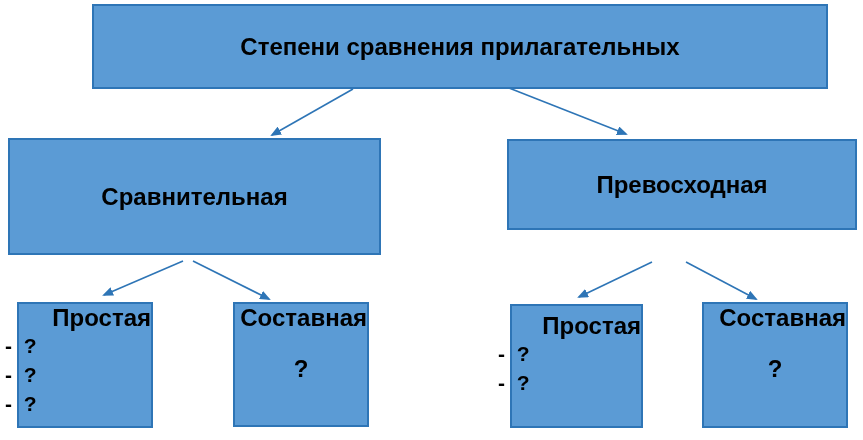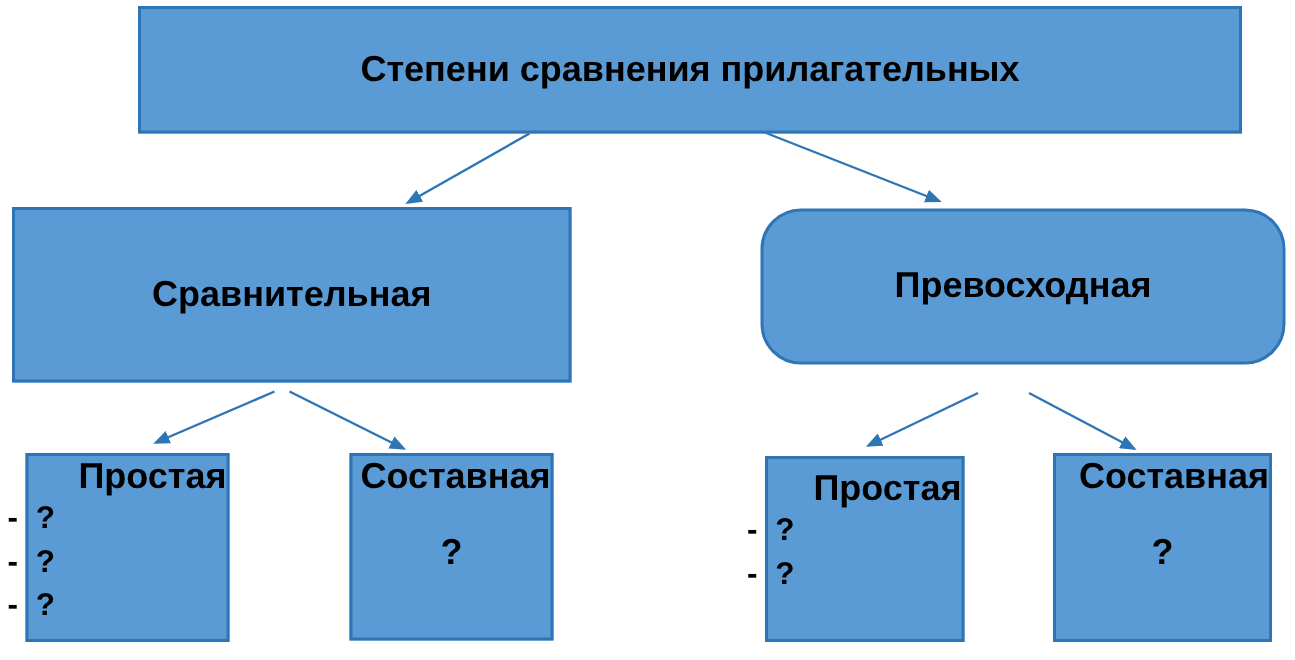--- a/index.html
+++ b/index.html
@@ -13,21 +13,21 @@
   .arrows { position:absolute; left:0; top:0; width:863px; height:440px; }
   .arrows line { stroke:var(--arrow,#2E75B6); stroke-width:1.6; }
   .box {
     position:absolute; box-sizing:border-box;
     background:var(--fill,#5B9BD5);
     border:2px solid var(--border,#2E75B6);
   }
   .root, .branch { display:flex; align-items:center; justify-content:center; font-size:24px; }
   .root    { left:92px;  top:4px;   width:736px; height:85px; }
   .b-left  { left:8px;   top:138px; width:373px; height:117px; }
-  .b-right { left:507px; top:139px; width:350px; height:104px;border-radius:27px; }
+  .b-right { left:507px; top:139px; width:350px; height:91px; }
   .leaf    { font-size:24px; }
   .leaf-1  { left:17px;  top:302px; width:136px; height:126px; }
   .leaf-2  { left:233px; top:302px; width:136px; height:125px; }
   .leaf-3  { left:510px; top:304px; width:133px; height:124px; }
   .leaf-4  { left:702px; top:302px; width:146px; height:126px; }
   .leaf-title { text-align:right; white-space:nowrap; line-height:1.08; margin-top:1px; }
   .leaf-3 .leaf-title { margin-top:7px; }
   .leaf-item {
     font-size:21px; line-height:29px;
     padding-left:4px; text-indent:-18px;

